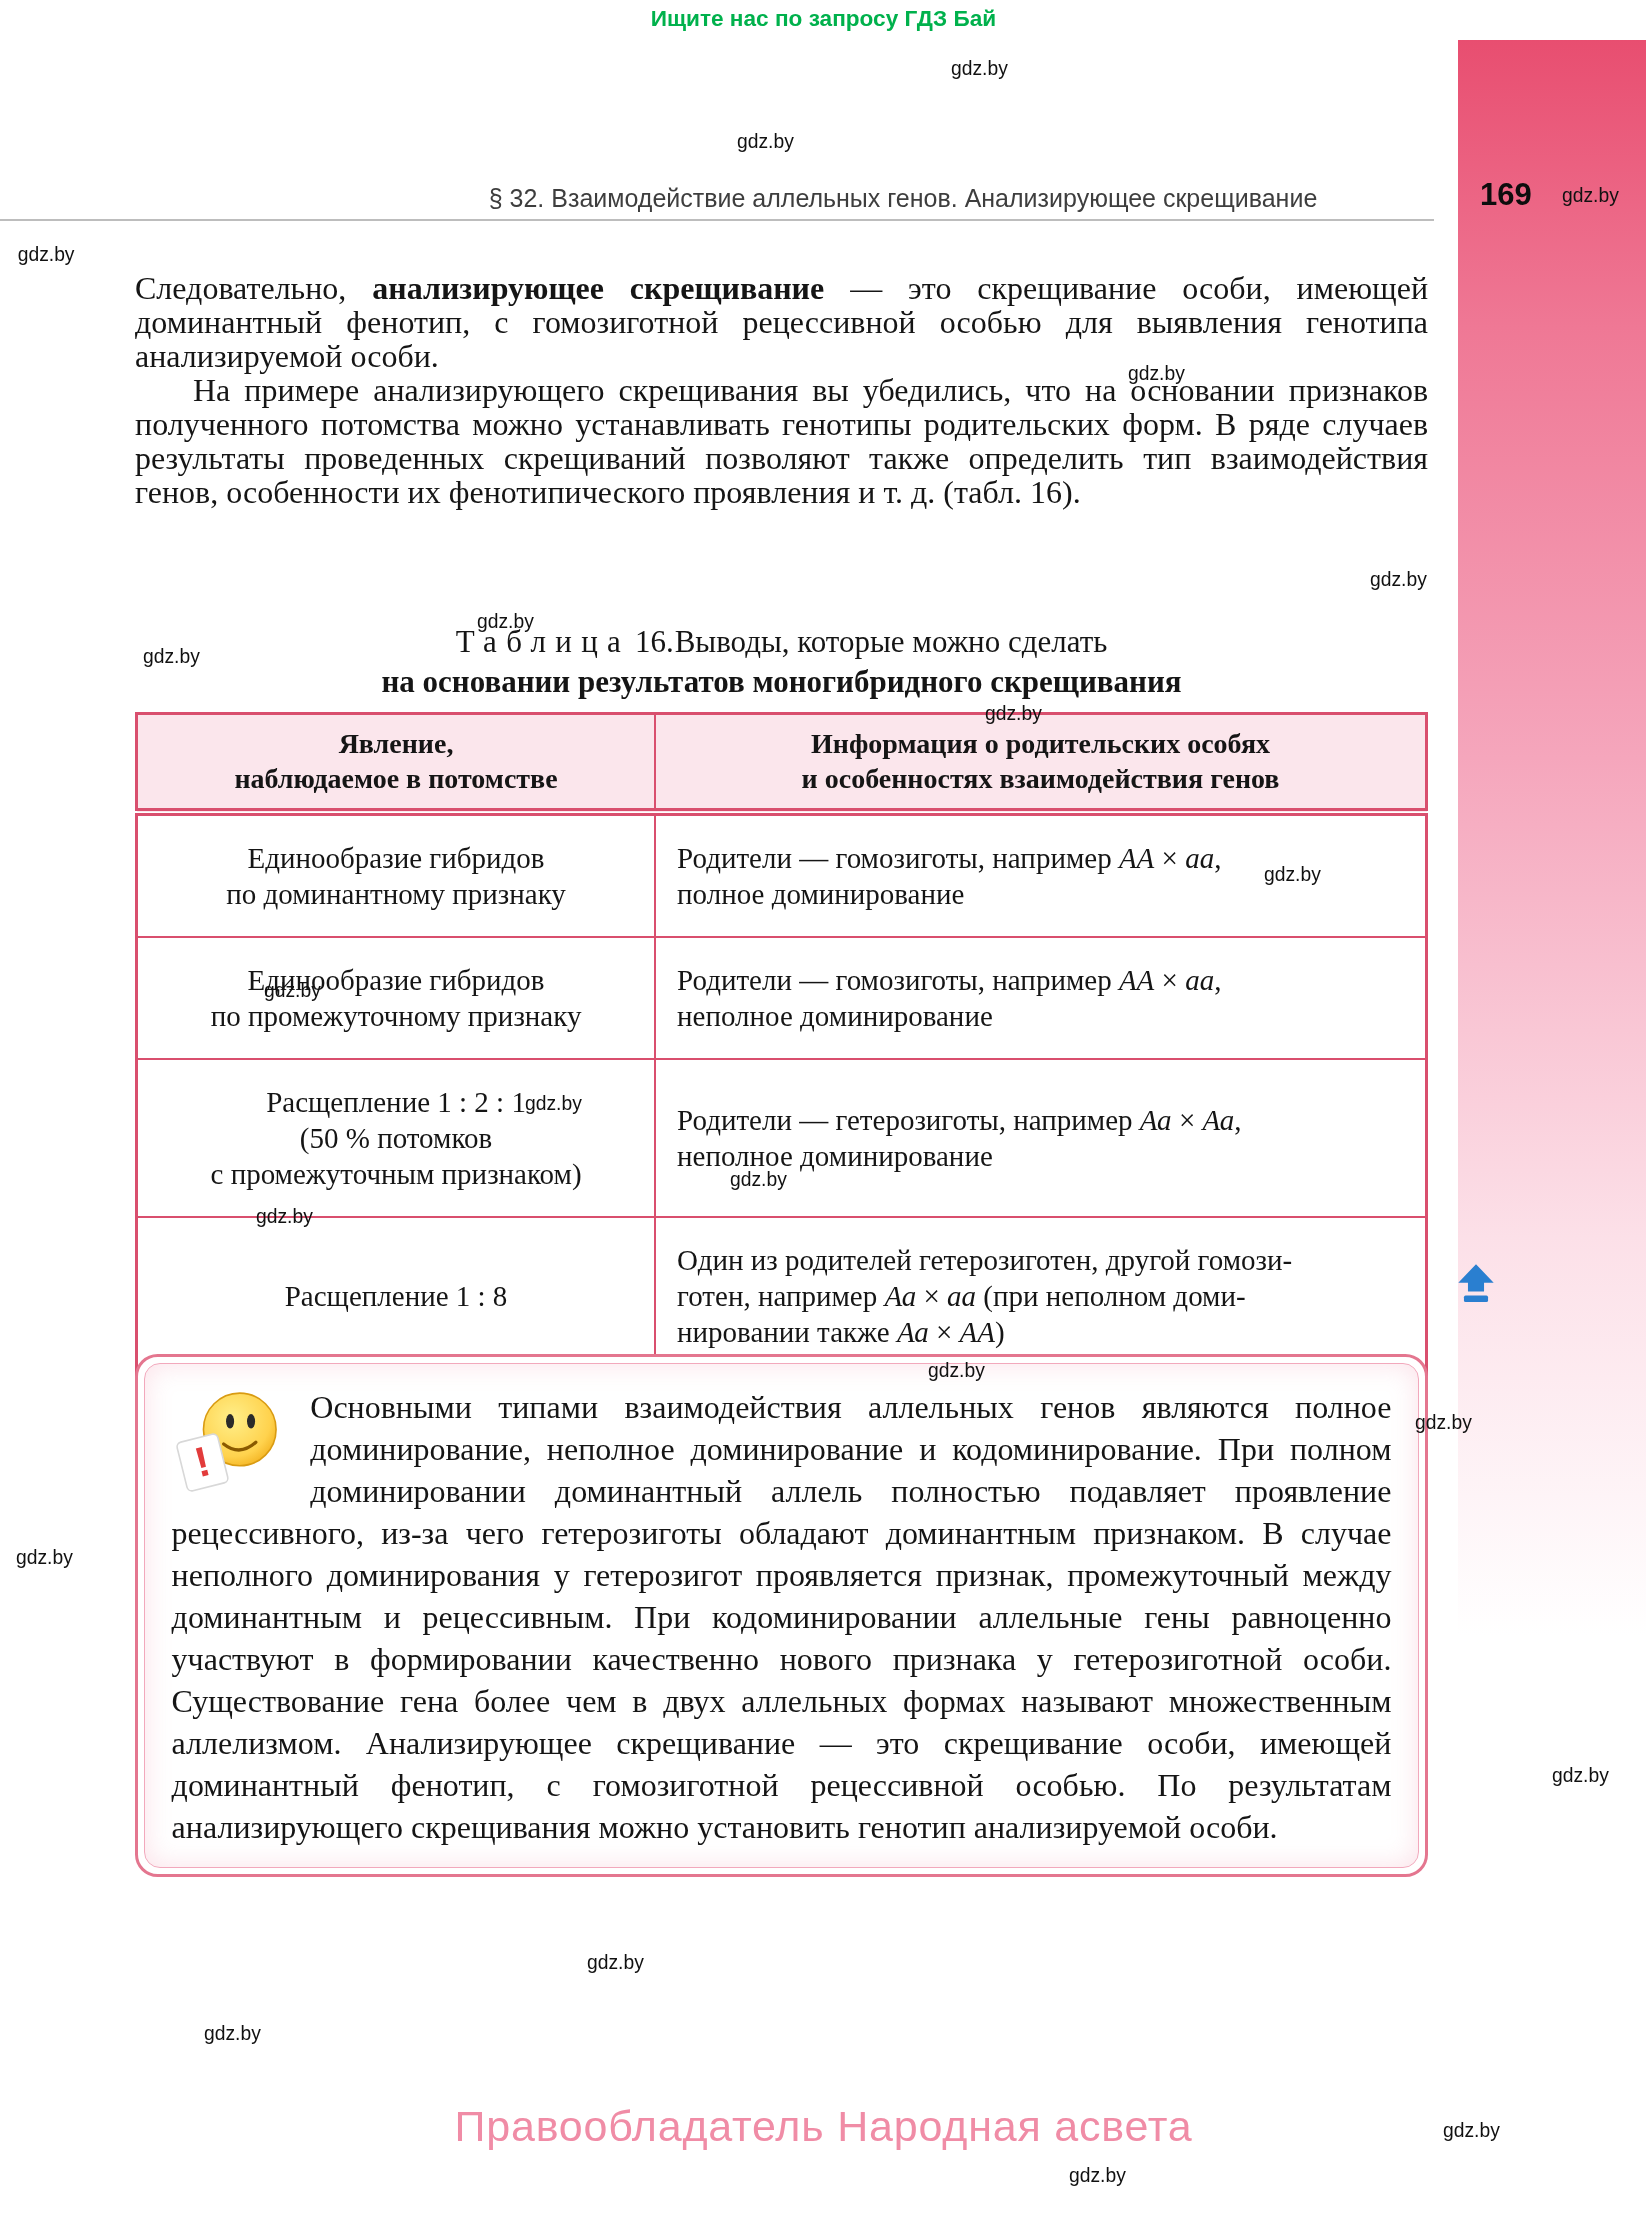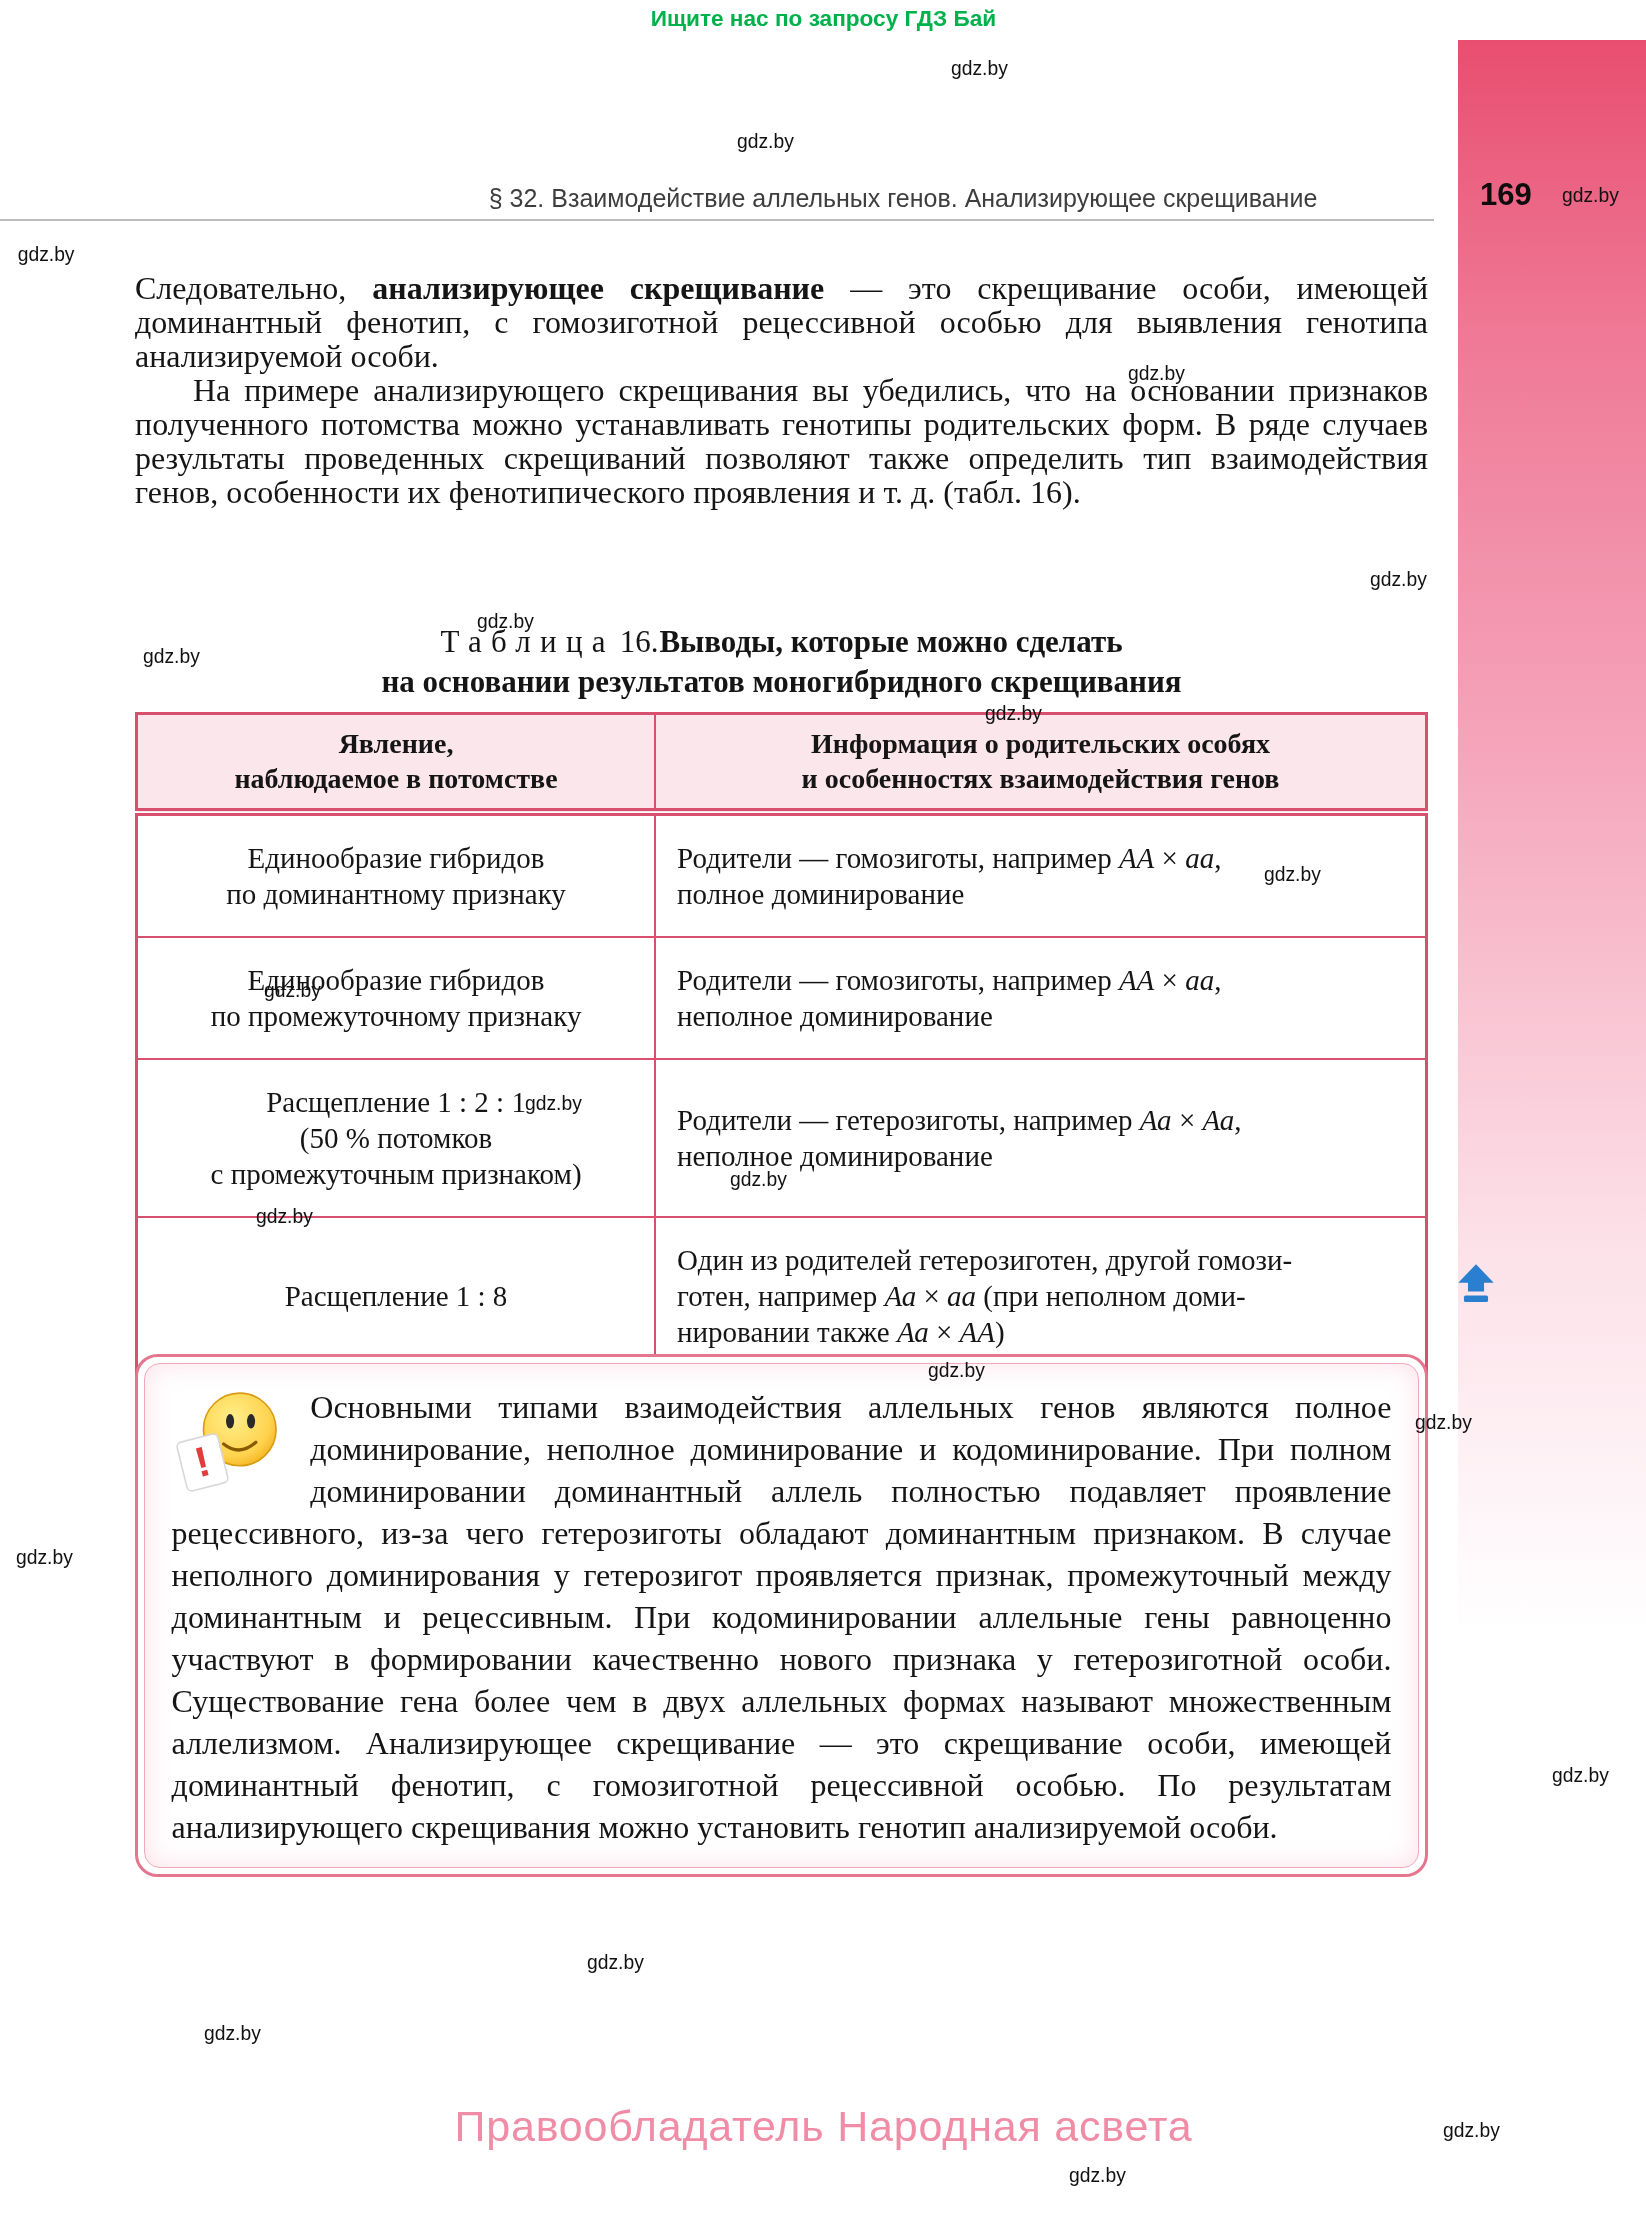--- a/index.html
+++ b/index.html
@@ -24,21 +24,21 @@
 
   .body-copy{position:absolute;top:271px;left:135px;width:1293px;z-index:1;
     font-size:32px;line-height:34px;text-align:justify;}
   .body-copy p{margin:0;}
   .indent{text-indent:58px;}
 
   .tbl-caption{position:absolute;top:622px;left:135px;width:1293px;text-align:center;z-index:1;
     font-size:31px;line-height:40px;}
   .spaced{letter-spacing:0.30em;}
   .capnum{margin-left:4.8px;}
-  .capbold{font-weight:bold;margin-left:1px;}
+  .capbold{font-weight:normal;margin-left:1px;}
   .cap2{font-weight:bold;}
 
   table.results{position:absolute;top:712px;left:135px;width:1293px;z-index:1;
     border-collapse:collapse;border:3.2px solid var(--table-border,#d94f6e);
     font-size:29px;}
   table.results th{background:var(--table-header-bg,#fbe6ec);font-weight:bold;text-align:center;
     padding:11.3px 8px;line-height:35px;font-size:28px;
     border:2.4px solid var(--table-border,#d94f6e);
     border-bottom:8px double var(--table-border,#d94f6e);}
   table.results td{border:2.4px solid var(--table-border,#d94f6e);

